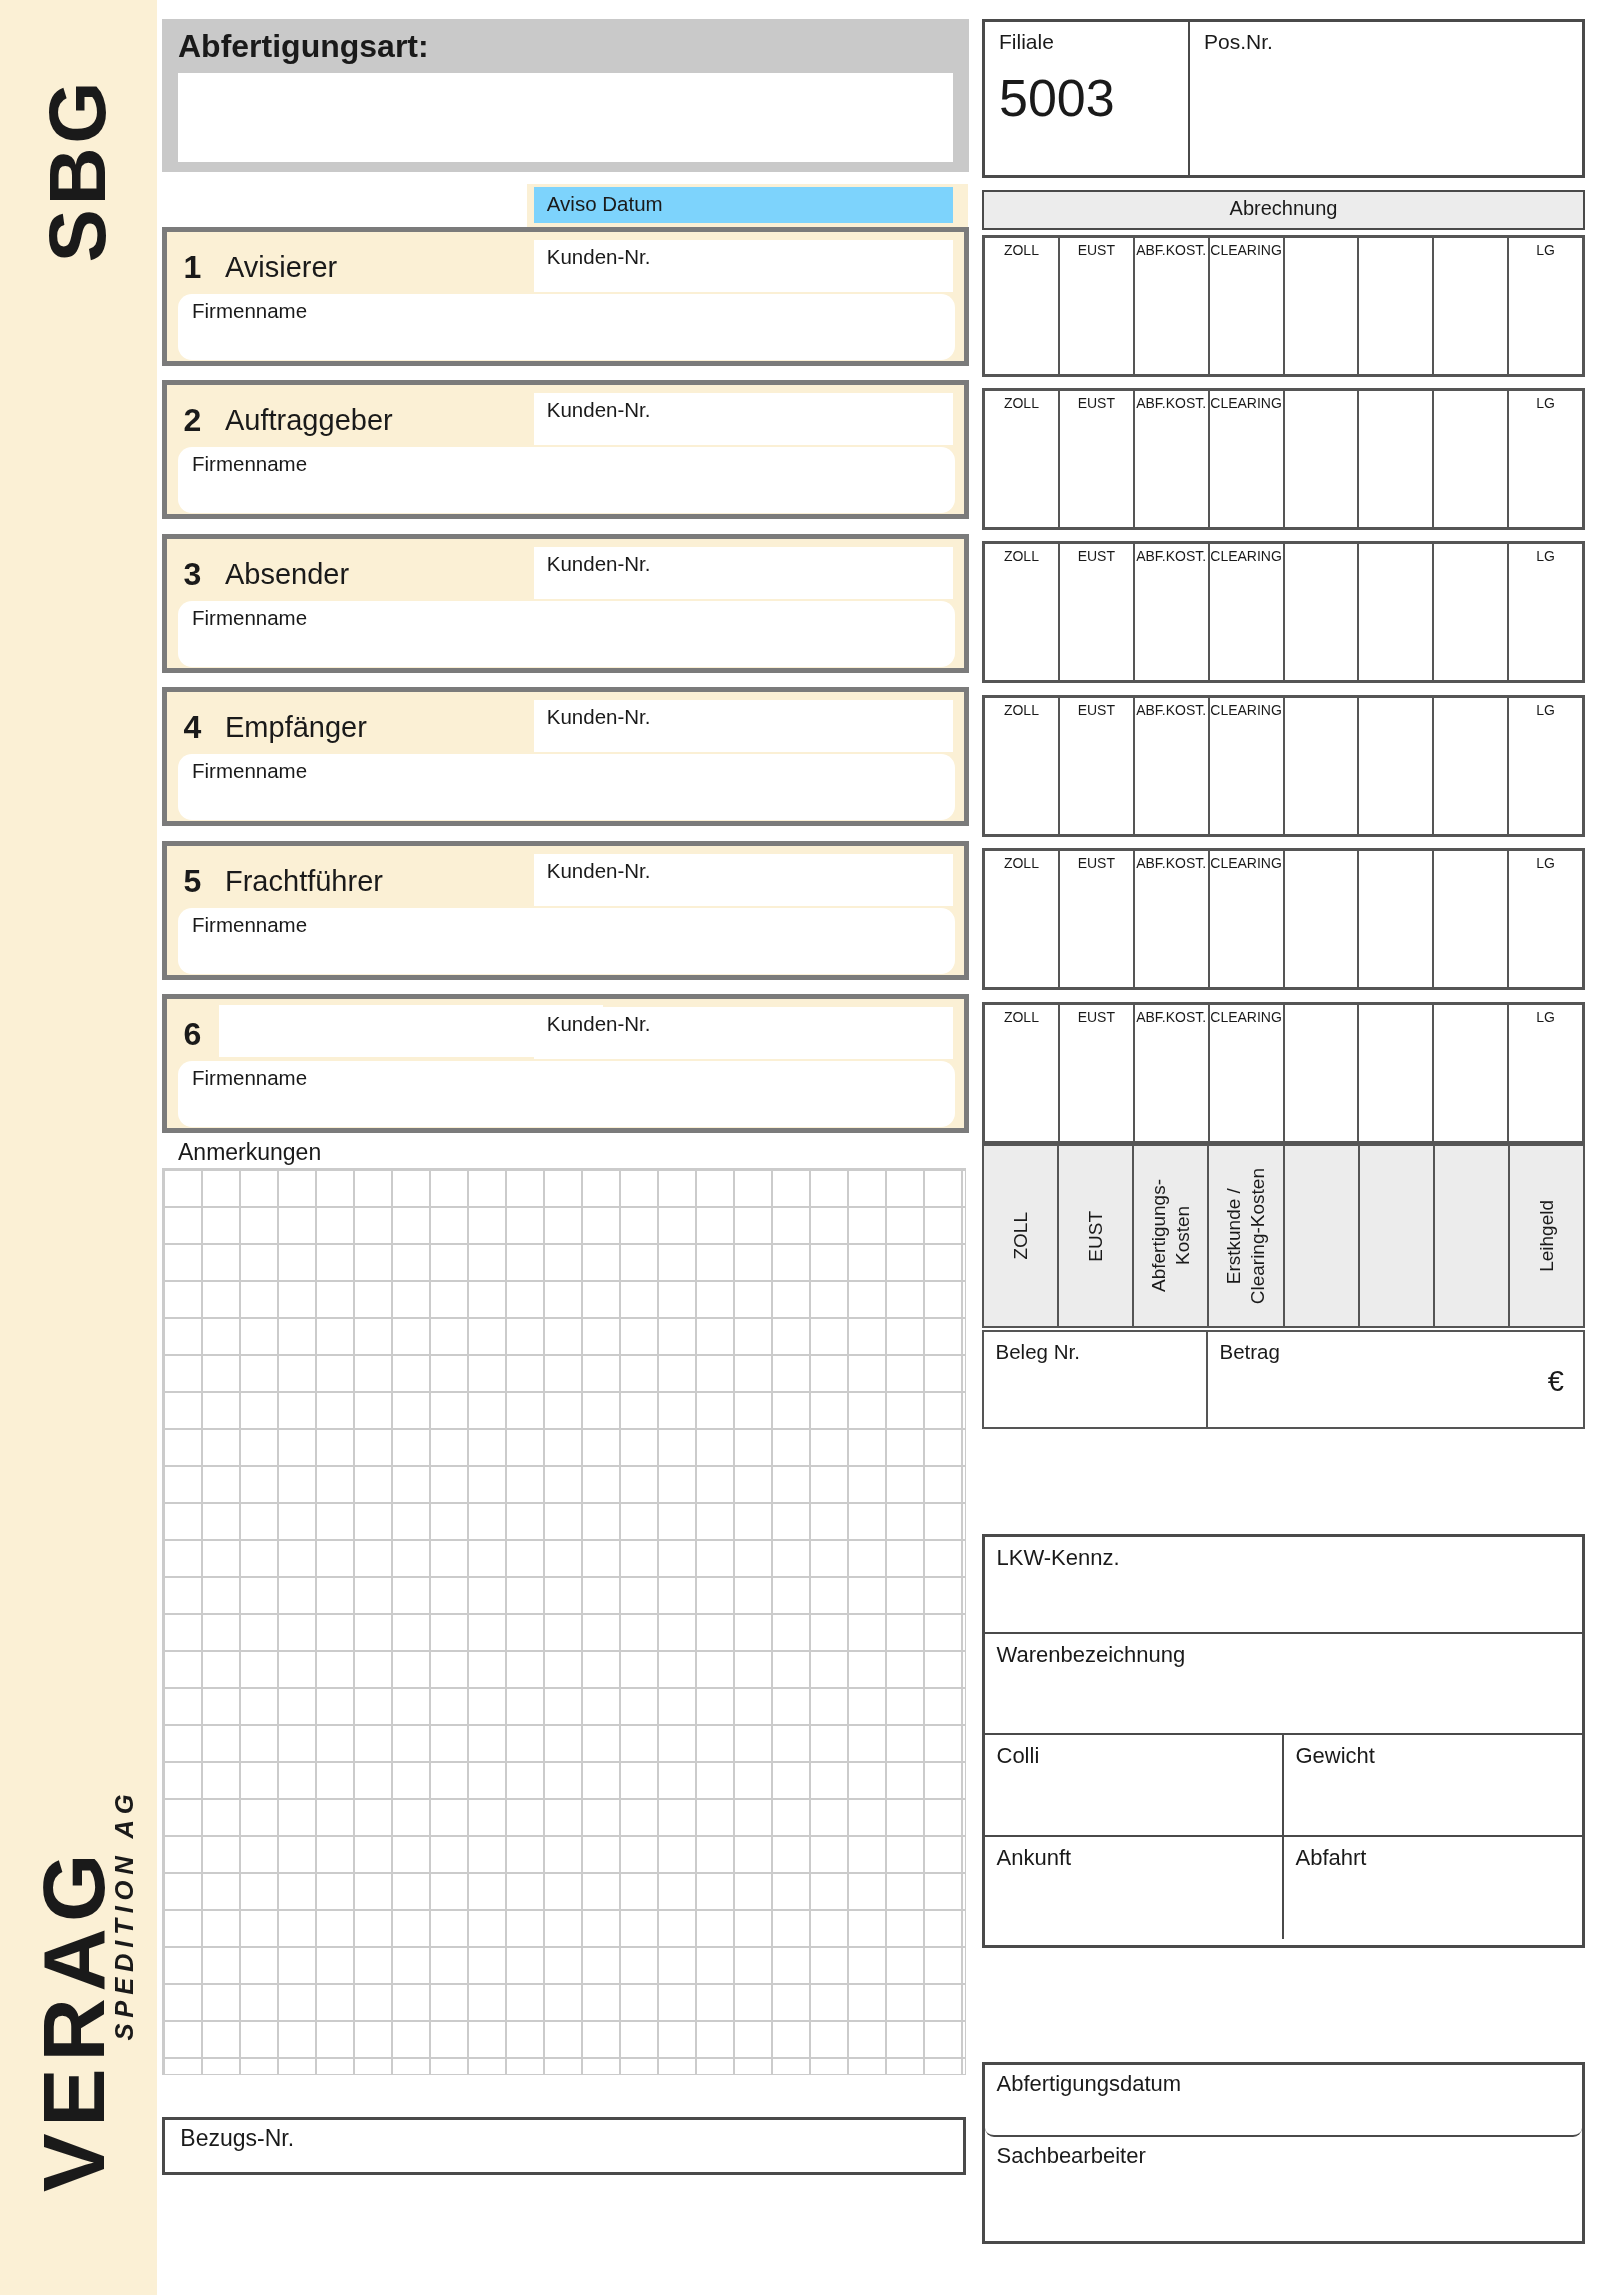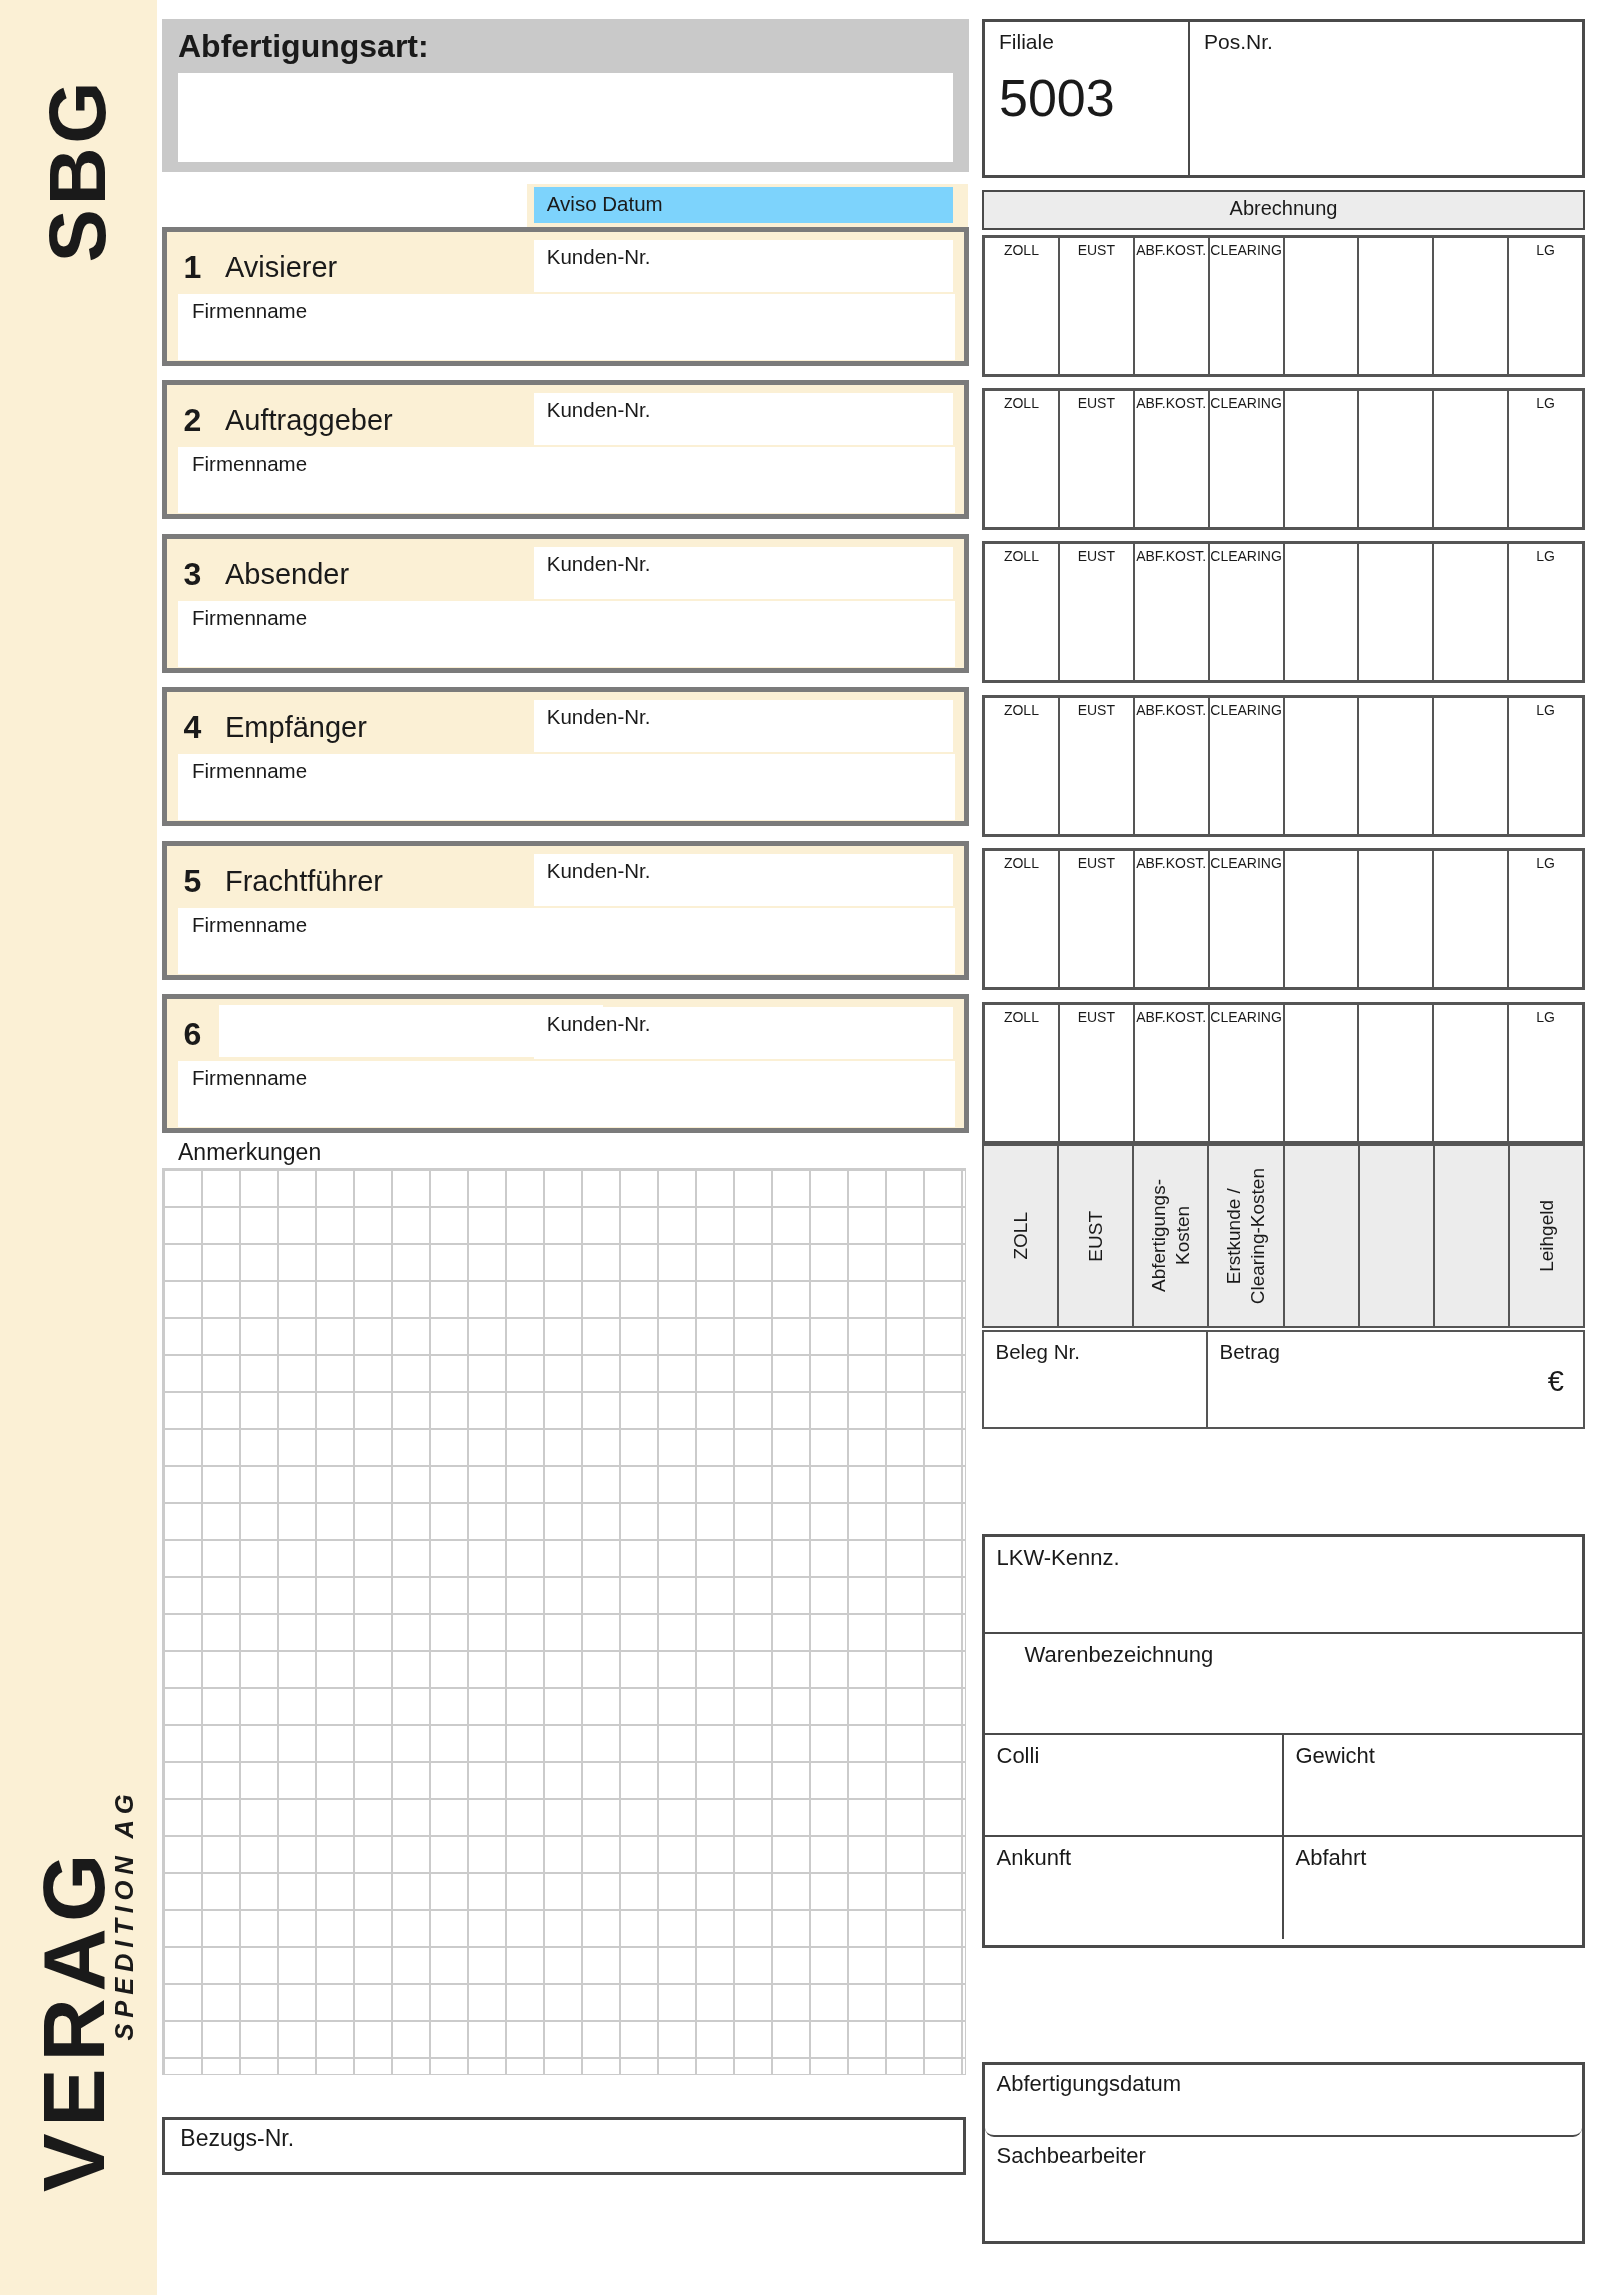--- a/index.html
+++ b/index.html
@@ -40,21 +40,21 @@
 
   
   .section{position:absolute;left:162px;width:807px;height:139px;background:var(--cream);
     border:5.1px solid var(--secborder);}
   .sec-num{position:absolute;left:16.6px;top:16.6px;font-size:32px;font-weight:bold;}
   .sec-label{position:absolute;left:58px;top:19px;font-size:29px;}
   .sec-labelbox{position:absolute;left:52px;top:6.4px;width:384px;height:52px;background:#fff;}
   .sec-kunden{position:absolute;left:367px;top:8.3px;width:419px;height:52px;background:#fff;
     padding:5.1px 0 0 12.8px;font-size:20.5px;}
   .sec-firma{position:absolute;left:11px;top:62px;width:777px;height:66px;background:#fff;
-    padding:5.1px 0 0 14px;font-size:20.5px;}
+    padding:5.1px 0 0 14px;font-size:20.5px;border-radius:14px;}
 
   
   .abr-header{left:982px;top:190px;width:603px;height:40px;background:var(--panelgray);
     border:2.6px solid var(--boxborder);text-align:center;font-size:20px;padding-top:5.1px;}
   .abr-row{position:absolute;left:982px;width:603px;height:142px;border:3.2px solid var(--cellborder);
     background:#fff;display:flex;}
   .abr-cell{flex:1;border-right:2.6px solid var(--cellborder);text-align:center;padding-top:3.8px;
     font-size:14px;overflow:hidden;}
   .abr-cell:last-child{border-right:none;}
   .rot-row{left:982px;top:1144px;width:603px;height:184px;border:2.6px solid var(--cellborder);
@@ -76,21 +76,21 @@
   .anm-label{left:178px;top:1139px;font-size:23px;}
   .anm-grid{left:162px;top:1168px;width:804px;height:907px;border:1.9px solid var(--grid);
     background-image:
       repeating-linear-gradient(to right, var(--grid) 0 1.9px, transparent 1.9px 38px),
       repeating-linear-gradient(to bottom, var(--grid) 0 1.9px, transparent 1.9px 37px);}
 
   
   .lkw-block{left:982px;top:1534px;width:603px;height:414px;border:3.2px solid var(--boxborder);background:#fff;}
   .lkw-row{border-bottom:2.6px solid var(--boxborder);padding:7.7px 0 0 11.5px;font-size:22px;}
   .lkw-r1{height:97px;} .lkw-r2{height:101px;padding:0;display:flex;font-size:22px;}
-  .lkw-warenlabel{padding:7.7px 0 0 11.5px;margin-left:28px;}
+  .lkw-warenlabel{padding:7.7px 0 0 11.5px;}
   .lkw-split{display:flex;padding:0;}
   .lkw-c1{width:299px;border-right:2.6px solid var(--boxborder);padding:7.7px 0 0 11.5px;}
   .lkw-c2{flex:1;padding:7.7px 0 0 11.5px;}
   .lkw-r3{height:102px;} .lkw-r4{height:102px;border-bottom:none;}
 
   
   .proc-box{left:982px;top:2062px;width:603px;height:182px;border:3.2px solid var(--boxborder);background:#fff;}
   .proc-r1{height:72px;border-bottom:2.6px solid var(--boxborder);padding:6.4px 0 0 11.5px;font-size:22px;border-radius:9px;}
   .proc-r2{padding:6.4px 0 0 11.5px;font-size:22px;}
 

